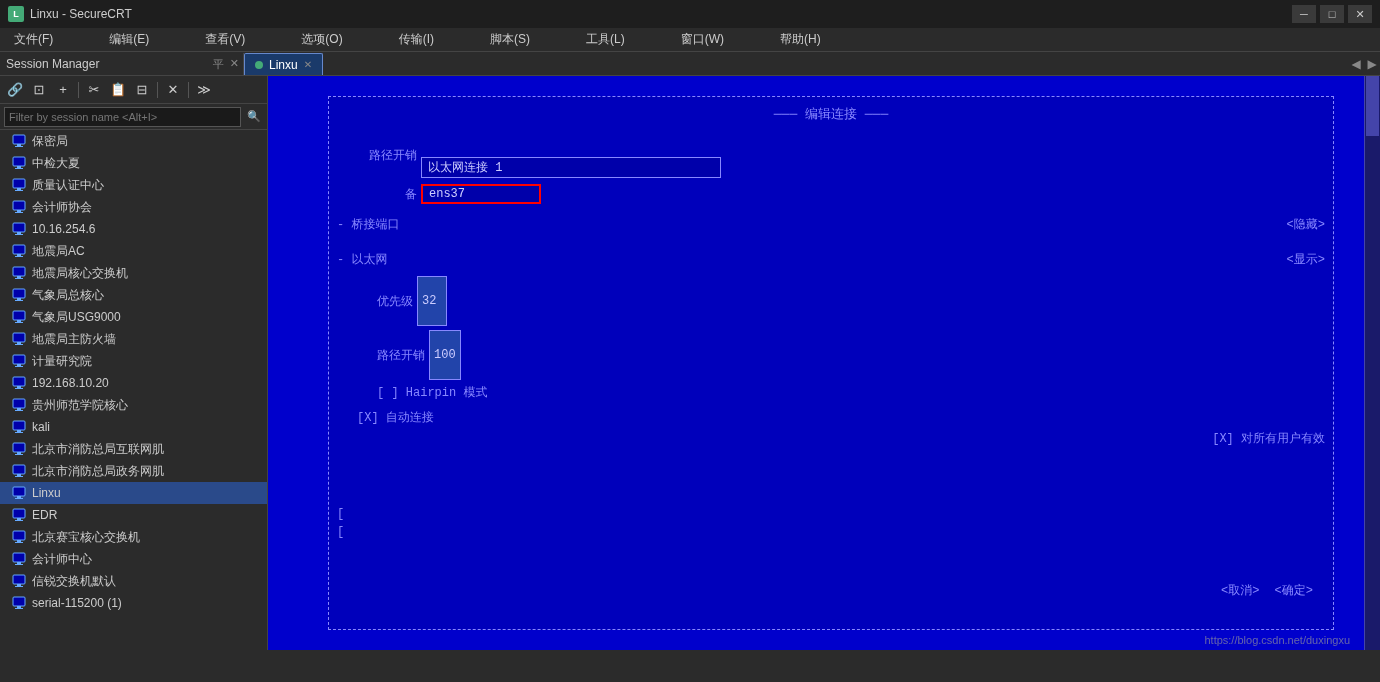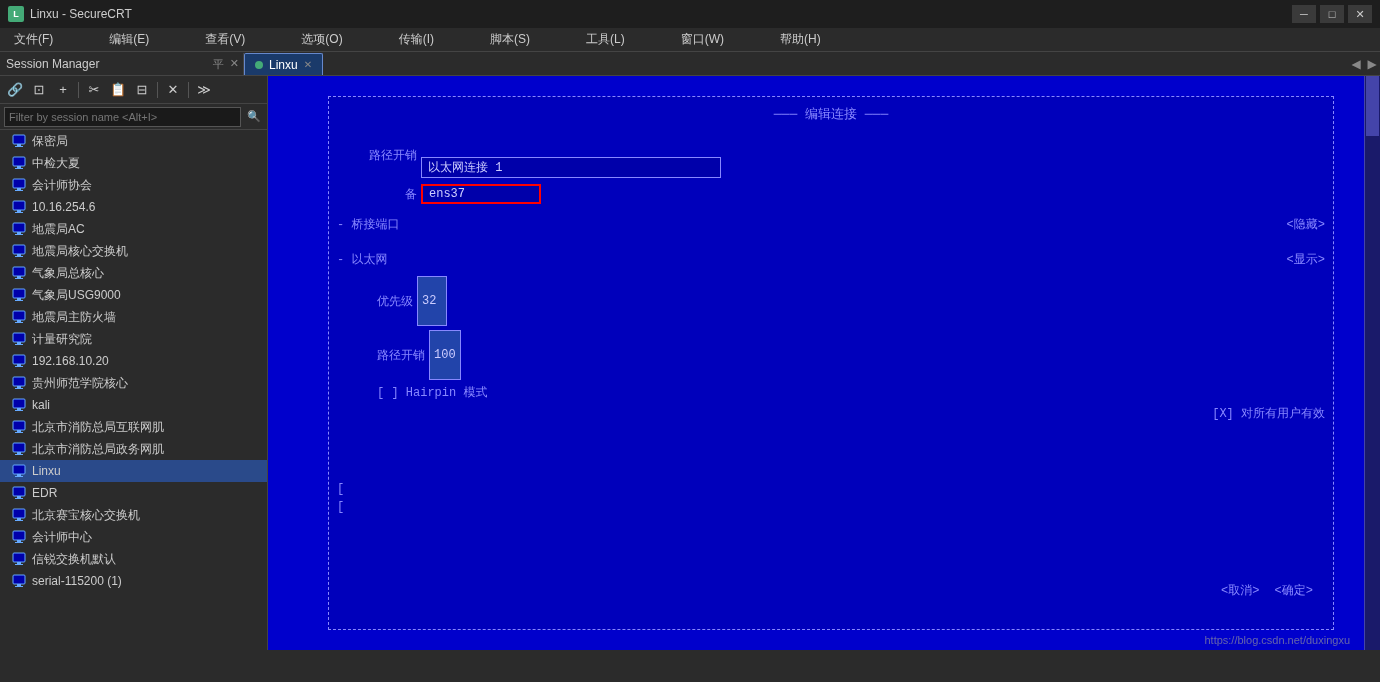--- a/index.html
+++ b/index.html
@@ -416,20 +416,28 @@
               <rect x="3" y="12" width="8" height="1" fill="#66aaff"></rect>
             </svg></span>
           <span>中检大夏</span>
         </div>
         <div class="session-item">
           <span style="display: inline-block; width: 14px; height: 14px; flex-shrink: 0;"><svg width="14" height="14" viewBox="0 0 14 14" fill="none" xmlns="http://www.w3.org/2000/svg">
               <rect x="1" y="1" width="12" height="9" rx="1" stroke="#66aaff" stroke-width="1" fill="#0000aa"></rect>
               <rect x="5" y="10" width="4" height="2" fill="#66aaff"></rect>
               <rect x="3" y="12" width="8" height="1" fill="#66aaff"></rect>
             </svg></span>
+          <span>质量认证中心</span>
+        </div>
+        <div class="session-item">
+          <span style="display: inline-block; width: 14px; height: 14px; flex-shrink: 0;"><svg width="14" height="14" viewBox="0 0 14 14" fill="none" xmlns="http://www.w3.org/2000/svg">
+              <rect x="1" y="1" width="12" height="9" rx="1" stroke="#66aaff" stroke-width="1" fill="#0000aa"></rect>
+              <rect x="5" y="10" width="4" height="2" fill="#66aaff"></rect>
+              <rect x="3" y="12" width="8" height="1" fill="#66aaff"></rect>
+            </svg></span>
           <span>会计师协会</span>
         </div>
         <div class="session-item">
           <span style="display: inline-block; width: 14px; height: 14px; flex-shrink: 0;"><svg width="14" height="14" viewBox="0 0 14 14" fill="none" xmlns="http://www.w3.org/2000/svg">
               <rect x="1" y="1" width="12" height="9" rx="1" stroke="#66aaff" stroke-width="1" fill="#0000aa"></rect>
               <rect x="5" y="10" width="4" height="2" fill="#66aaff"></rect>
               <rect x="3" y="12" width="8" height="1" fill="#66aaff"></rect>
             </svg></span>
           <span>10.16.254.6</span>
         </div>
@@ -605,20 +613,23 @@
 
         <div class="dialog-indent" style="display:flex; gap:4px; align-items:center;">
           <span>路径开销</span>
           <div class="small-num-box">100</div>
         </div>
 
         <div class="dialog-indent">
           <span style="cursor:pointer;">[ ] Hairpin 模式</span>
         </div>
 
+        <div style="margin:8px 0 4px 20px; font-family:'Courier New',monospace; font-size:12px; color:#8888ff;">
+          <span style="cursor:pointer;">[X] 自动连接</span>
+        </div>
 
         <div style="margin:4px 0 4px 20px; font-family:'Courier New',monospace; font-size:12px; color:#8888ff;text-align:right;">
           <span style="cursor:pointer;">[X] 对所有用户有效</span>
         </div>
 
         <div style="margin-top:60px; font-family:'Courier New',monospace; font-size:12px; color:#8888ff;">
           <span>[</span>
         </div>
         <div style="margin-top:4px; font-family:'Courier New',monospace; font-size:12px; color:#8888ff;">
           <span>[</span>

